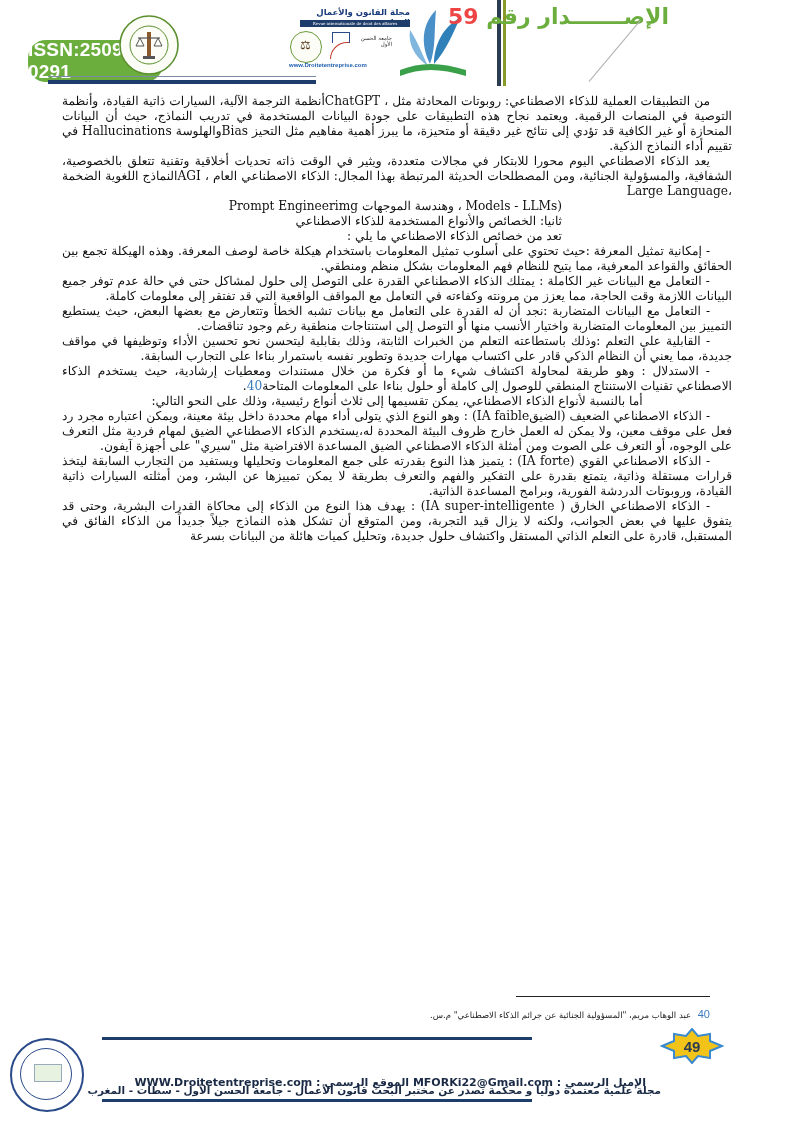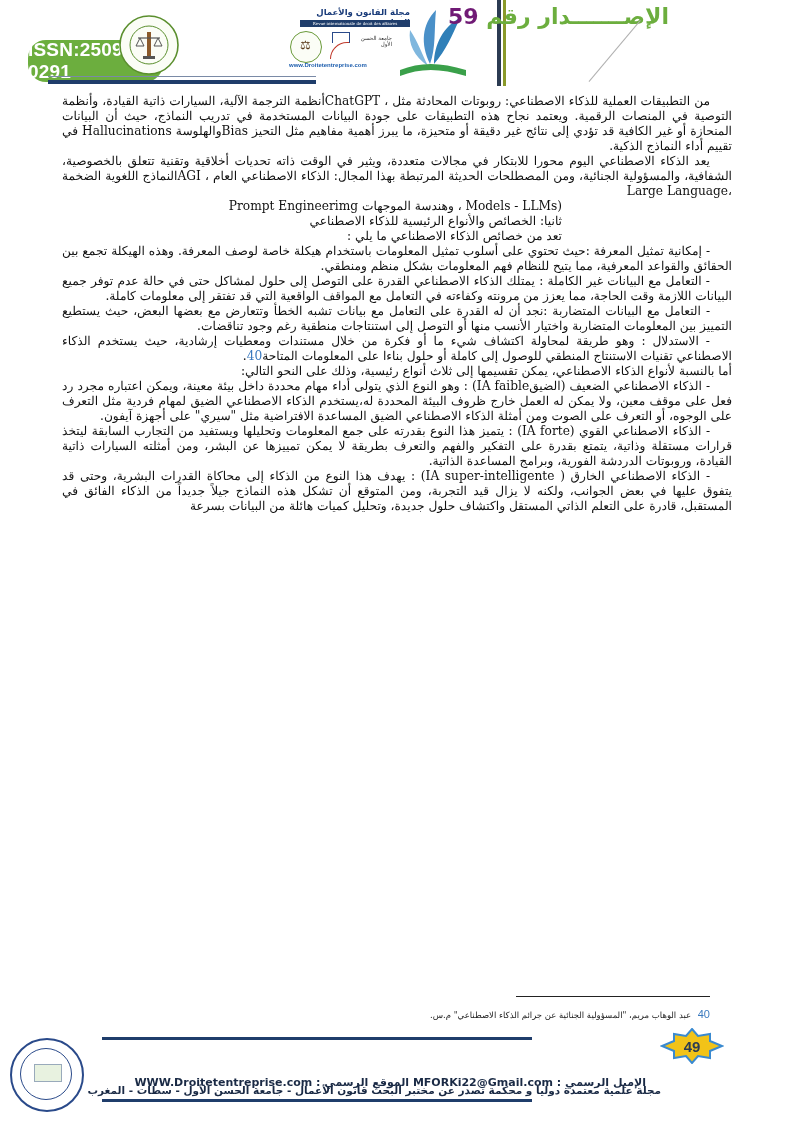--- a/index.html
+++ b/index.html
@@ -18,29 +18,29 @@
   .univ-curve { position:absolute; left:330px; top:42px; width:18px; height:16px; border-left:1.5px solid #c0392b; border-top:1.5px solid #c0392b; border-radius:18px 0 0 0; }
   .univ-name { position:absolute; left:350px; top:35px; font-size:5.5px; color:#333; direction:rtl; width:42px; text-align:right; }
   .site-small { position:absolute; left:289px; top:62px; font-family:"Liberation Sans", sans-serif; font-size:6px; font-weight:bold; color:#1f5fae; }
   .book-leaf { position:absolute; }
   .header-rule { position:absolute; left:48px; top:80px; width:268px; height:4px; background:#1f3d6b; }
   .header-rule2 { position:absolute; left:48px; top:76px; width:268px; height:1px; background:#7a8aa6; }
   .vbar { position:absolute; left:497px; top:0; width:4px; height:86px; background:#2b3b52; }
   .vbar2 { position:absolute; left:503px; top:0; width:3px; height:86px; background:#8a9a2a; }
   .issue-line { position:absolute; right:125px; top:4px; font-family:"DejaVu Sans", sans-serif; font-weight:bold; font-size:22px; direction:rtl; white-space:nowrap; }
   .issue-word { color:#6cae3e; }
-  .issue-num { color:#701a75;text-align:right; }
+  .issue-num { color:#ef4444;text-align:right; }
   .date-line { position:absolute; right:113px; top:42px; font-family:"DejaVu Sans", sans-serif; font-weight:bold; font-size:28px; color:#4a86c5; direction:rtl; white-space:nowrap; }
   .diag { position:absolute; left:640px; top:20px; width:1px; height:80px; background:#b0b0b0; transform:rotate(40deg); transform-origin:top left; }
 
   
   .content { position:absolute; left:62px; top:94px; width:670px; direction:rtl; text-align:justify; font-size:12.2px; line-height:15px; }
   .content p { margin:0; }
   .indent { text-indent:22px; }
-  .center { }
+  .center { text-align:center; }
   .ref { color:#3a7abf; }
   .mid1 { padding-right:170px; text-align:right; }
 
   
   .fn-rule { position:absolute; left:516px; top:996px; width:194px; height:1px; background:#222; }
   .footnote { position:absolute; right:84px; top:1008px; direction:rtl; font-size:8.5px; color:#222; white-space:nowrap; }
   .fn-num { color:#3a7abf; font-family:"Liberation Sans", sans-serif; font-size:11px; margin-left:4px; }
 
   
   .f-rule { position:absolute; left:102px; width:430px; height:3px; background:#1f3d6b; }
@@ -100,25 +100,26 @@
     <span class="issue-word">الإصـــــــدار رقم</span>
     <span class="issue-num">59</span>
   </div>
   <div class="diag"></div>
 </div>
 
 <div class="content">
   <p class="indent">من التطبيقات العملية للذكاء الاصطناعي: روبوتات المحادثة مثل ، ChatGPTأنظمة الترجمة الآلية، السيارات ذاتية القيادة، وأنظمة التوصية في المنصات الرقمية. ويعتمد نجاح هذه التطبيقات على جودة البيانات المستخدمة في تدريب النماذج، حيث أن البيانات المنحازة أو غير الكافية قد تؤدي إلى نتائج غير دقيقة أو متحيزة، ما يبرز أهمية مفاهيم مثل التحيز Biasوالهلوسة Hallucinations في تقييم أداء النماذج الذكية.</p>
   <p class="indent">يعد الذكاء الاصطناعي اليوم محورا للابتكار في مجالات متعددة، ويثير في الوقت ذاته تحديات أخلاقية وتقنية تتعلق بالخصوصية، الشفافية، والمسؤولية الجنائية، ومن المصطلحات الحديثة المرتبطة بهذا المجال: الذكاء الاصطناعي العام ، AGIالنماذج اللغوية الضخمة ،Large Language</p>
   <p class="mid1">(Models - LLMs ، وهندسة الموجهات Prompt Engineerimg</p>
-  <p class="mid1">ثانيا: الخصائص والأنواع الرئيسية للذكاء الاصطناعي</p>
+  <p class="mid1">ثانيا: الخصائص والأنواع المستخدمة للذكاء الاصطناعي</p>
   <p class="mid1">تعد من خصائص الذكاء الاصطناعي ما يلي :</p>
   <p class="indent">- إمكانية تمثيل المعرفة :حيث تحتوي على أسلوب تمثيل المعلومات باستخدام هيكلة خاصة لوصف المعرفة. وهذه الهيكلة تجمع بين الحقائق والقواعد المعرفية، مما يتيح للنظام فهم المعلومات بشكل منظم ومنطقي.</p>
   <p class="indent">- التعامل مع البيانات غير الكاملة : يمتلك الذكاء الاصطناعي القدرة على التوصل إلى حلول لمشاكل حتى في حالة عدم توفر جميع البيانات اللازمة وقت الحاجة، مما يعزز من مرونته وكفاءته في التعامل مع المواقف الواقعية التي قد تفتقر إلى معلومات كاملة.</p>
   <p class="indent">- التعامل مع البيانات المتضاربة :نجد أن له القدرة على التعامل مع بيانات تشبه الخطأ وتتعارض مع بعضها البعض، حيث يستطيع التمييز بين المعلومات المتضاربة واختيار الأنسب منها أو التوصل إلى استنتاجات منطقية رغم وجود تناقضات.</p>
+  <p class="indent">- القابلية على التعلم :وذلك باستطاعته التعلم من الخبرات الثابتة، وذلك بقابلية ليتحسن نحو تحسين الأداء وتوظيفها في مواقف جديدة، مما يعني أن النظام الذكي قادر على اكتساب مهارات جديدة وتطوير نفسه باستمرار بناءا على التجارب السابقة.</p>
   <p class="indent"><span>- الاستدلال : وهو طريقة لمحاولة اكتشاف شيء ما أو فكرة من خلال مستندات ومعطيات إرشادية، حيث يستخدم الذكاء الاصطناعي تقنيات الاستنتاج المنطقي للوصول إلى كاملة أو حلول بناءا على المعلومات المتاحة</span><span class="ref">40</span>.</p>
   <p class="center">أما بالنسبة لأنواع الذكاء الاصطناعي، يمكن تقسيمها إلى ثلاث أنواع رئيسية، وذلك على النحو التالي:</p>
   <p class="indent">- الذكاء الاصطناعي الضعيف (الضيقIA faible) : وهو النوع الذي يتولى أداء مهام محددة داخل بيئة معينة، ويمكن اعتباره مجرد رد فعل على موقف معين، ولا يمكن له العمل خارج ظروف البيئة المحددة له،يستخدم الذكاء الاصطناعي الضيق لمهام فردية مثل التعرف على الوجوه، أو التعرف على الصوت ومن أمثلة الذكاء الاصطناعي الضيق المساعدة الافتراضية مثل "سيري" على أجهزة آيفون.</p>
   <p class="indent">- الذكاء الاصطناعي القوي (IA forte) : يتميز هذا النوع بقدرته على جمع المعلومات وتحليلها ويستفيد من التجارب السابقة ليتخذ قرارات مستقلة وذاتية، يتمتع بقدرة على التفكير والفهم والتعرف بطريقة لا يمكن تمييزها عن البشر، ومن أمثلته السيارات ذاتية القيادة، وروبوتات الدردشة الفورية، وبرامج المساعدة الذاتية.</p>
   <p class="indent">- الذكاء الاصطناعي الخارق ( IA super-intelligente) : يهدف هذا النوع من الذكاء إلى محاكاة القدرات البشرية، وحتى قد يتفوق عليها في بعض الجوانب، ولكنه لا يزال قيد التجربة، ومن المتوقع أن تشكل هذه النماذج جيلاً جديداً من الذكاء الفائق في المستقبل، قادرة على التعلم الذاتي المستقل واكتشاف حلول جديدة، وتحليل كميات هائلة من البيانات بسرعة</p>
 </div>
 
 <div class="fn-rule"></div>
 <div class="footnote">
   <span class="fn-num">40</span>

